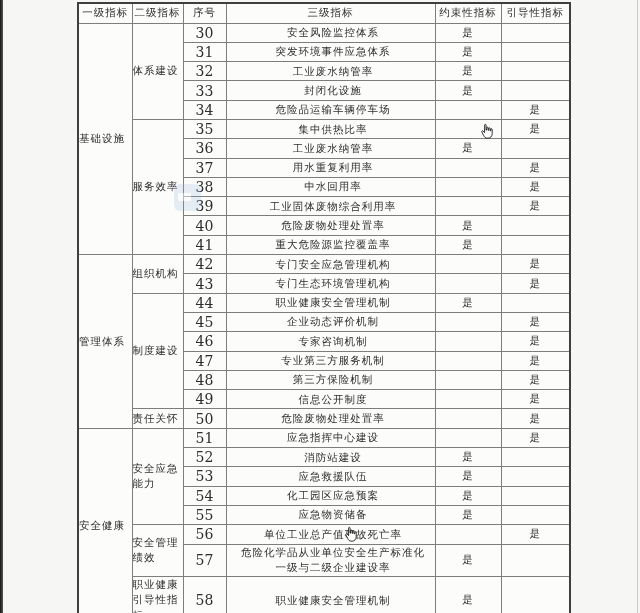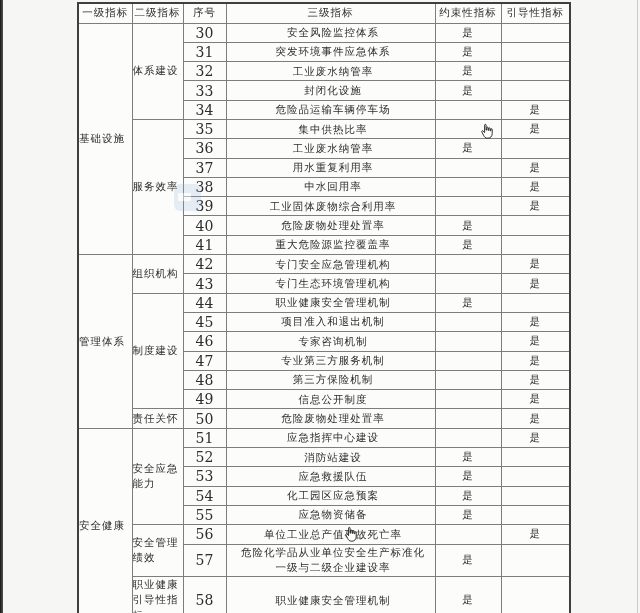--- a/index.html
+++ b/index.html
@@ -168,21 +168,21 @@
         </tr>
         <tr>
           <td class="lv2" rowspan="6">制度建设</td>
           <td class="num">44</td>
           <td class="name">职业健康安全管理机制</td>
           <td class="center">是</td>
           <td class="center"></td>
         </tr>
         <tr>
           <td class="num">45</td>
-          <td class="name">项目准入和退出机制</td>
+          <td class="name">企业动态评价机制</td>
           <td class="center"></td>
           <td class="center">是</td>
         </tr>
         <tr>
           <td class="num">46</td>
           <td class="name">专家咨询机制</td>
           <td class="center"></td>
           <td class="center">是</td>
         </tr>
         <tr>

